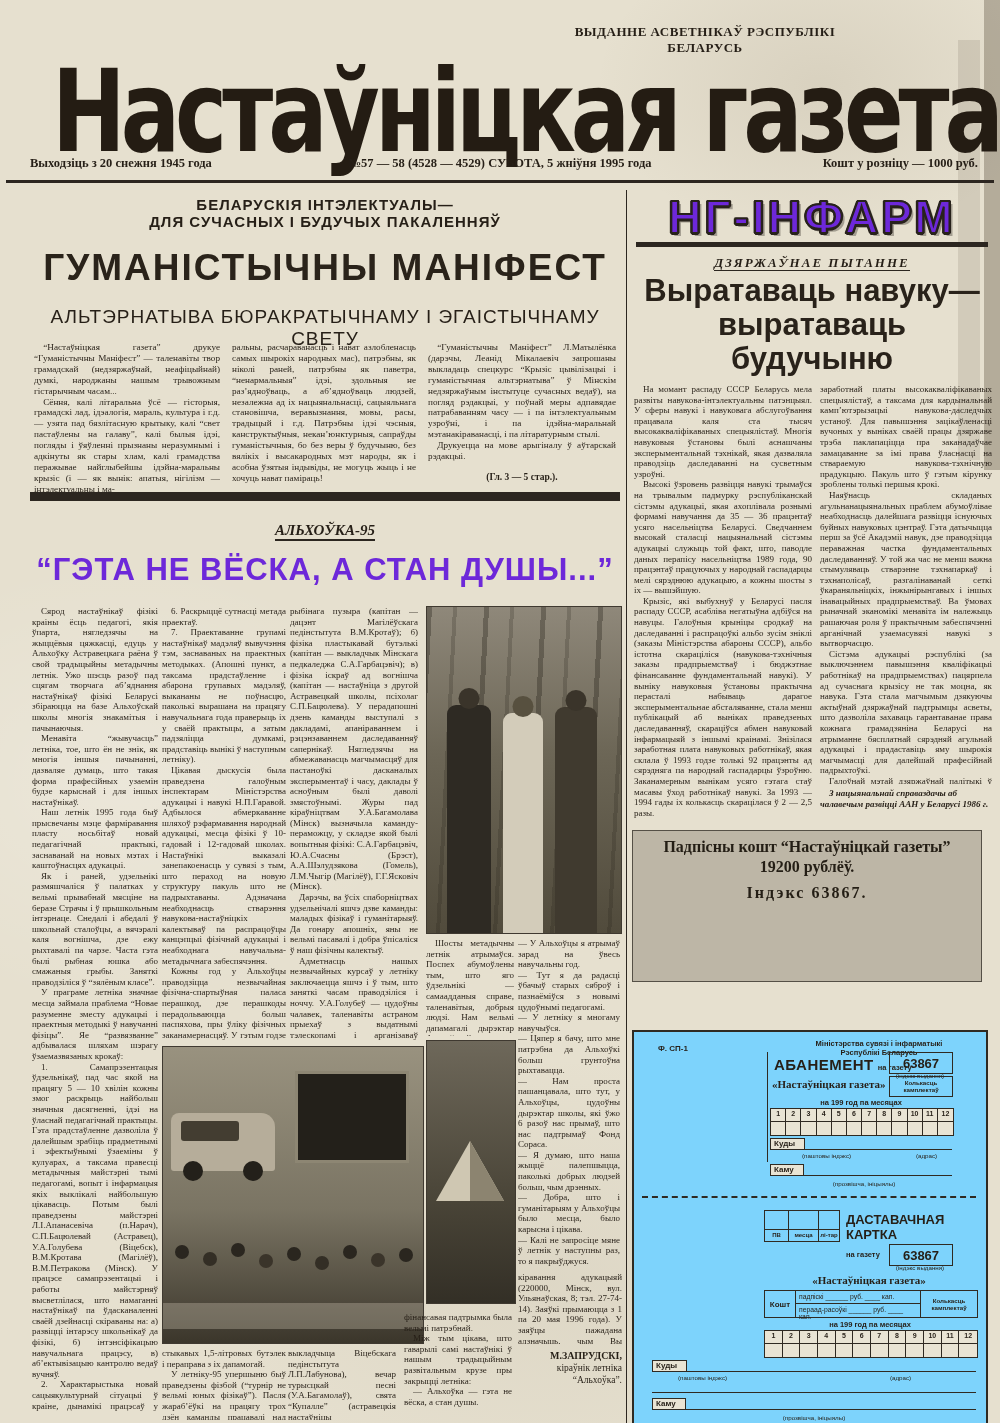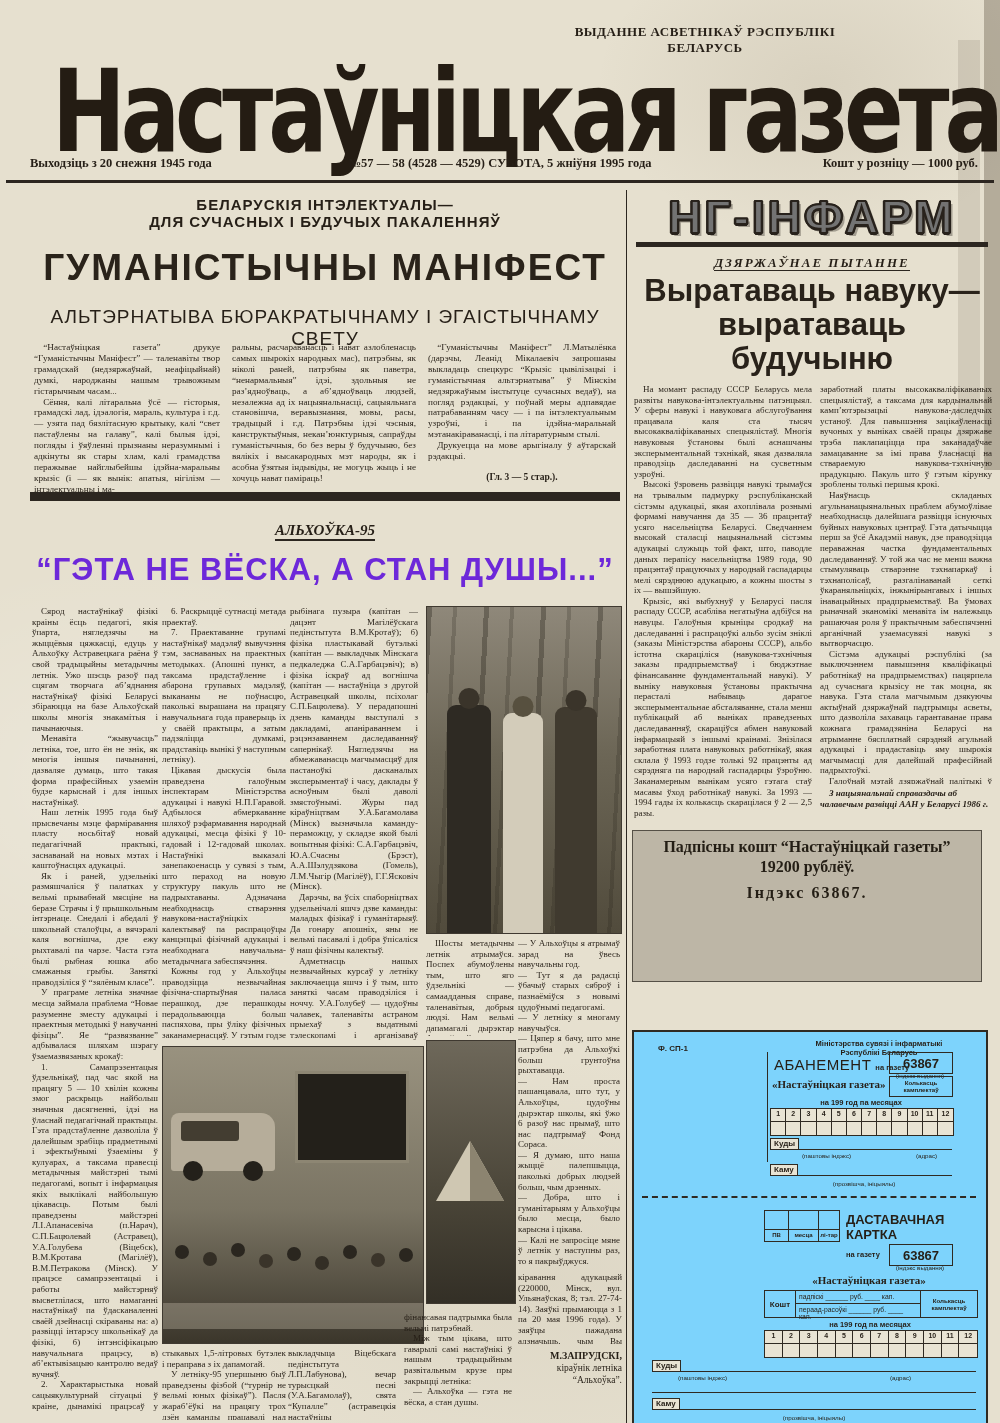--- a/index.html
+++ b/index.html
@@ -32,21 +32,21 @@
   .dateline{font-weight:bold;font-size:12.5px;}
   
   .kick{font-weight:bold;font-size:15px;line-height:17px;letter-spacing:1px;}
   .head-xl{font-weight:bold;font-size:37px;letter-spacing:2px;color:#2a231a;}
   .subhead{font-weight:normal;font-size:19px;letter-spacing:1px;}
   .alk-head{font-weight:bold;font-size:31px;letter-spacing:1px;color:#6d28d9;}
   .it-kick{font-style:italic;font-weight:bold;font-size:15px;}
   .it-kick span{border-bottom:2.5px solid #2c2620;padding-bottom:1px;}
   .ng-banner{
     font-family:"Liberation Sans", sans-serif;font-weight:bold;
-    font-size:46px;letter-spacing:3px;color:#737373;
+    font-size:46px;letter-spacing:3px;color:#6d28d9;
     -webkit-text-stroke:2px #28221c;
     text-shadow:1.5px 0 #28221c,-1.5px 0 #28221c,0 1.5px #28221c,0 -1.5px #28221c,3px 3px 0 rgba(40,34,28,.35);
   }
   .ng-kick{font-style:italic;font-weight:bold;font-size:13px;letter-spacing:2px;}
   .ng-kick span{border-bottom:1.5px solid #2c2620;}
   .ng-head{font-weight:bold;font-size:31px;line-height:34px;color:#29221a;}
   .attrib{font-style:italic;font-weight:bold;font-size:9px;line-height:11px;}
   .sig{font-size:9.5px;line-height:12px;text-align:right;}
   .sig b{font-size:10px;}
   
@@ -77,38 +77,38 @@
     border-left:0 solid transparent;border-right:34px solid transparent;border-bottom:60px solid #8c8470;}
   
   .subbox{background:#bdb6a6;border:1px solid #555046;color:#241e15;}
   .sub-announce{font-weight:bold;font-size:15.5px;line-height:19px;}
   .sub-price{font-weight:bold;font-size:16px;line-height:20px;}
   .sub-index{font-weight:bold;font-size:16px;letter-spacing:2px;}
   
   .formbox{background:#7dd3fc;border:2px solid #2f2a22;margin-top:42px;}
   .f-code{font-family:"Liberation Sans",sans-serif;font-weight:bold;font-size:8px;}
   .f-ministry{font-family:"Liberation Sans",sans-serif;font-weight:bold;font-size:7.5px;line-height:8.5px;}
-  .f-abon{font-family:"Liberation Sans",sans-serif;font-weight:normal;font-size:15px;letter-spacing:.5px;}
+  .f-abon{font-family:"Liberation Sans",sans-serif;font-weight:bold;font-size:15px;letter-spacing:.5px;}
   .f-small{font-family:"Liberation Sans",sans-serif;font-weight:bold;font-size:7.5px;}
   .f-tiny{font-family:"Liberation Sans",sans-serif;font-size:6.2px;}
   .f-idxbox{border:1.5px solid #2f2a22;text-align:center;font-weight:bold;font-size:13px;
     font-family:"Liberation Sans",sans-serif;padding-top:3px;}
   .f-qtybox{border:1.5px solid #2f2a22;text-align:center;font-family:"Liberation Sans",sans-serif;
     font-weight:bold;font-size:6.2px;line-height:7px;padding-top:2px;}
   .f-gaz{font-weight:bold;font-size:11px;}
   .f-dcard{font-family:"Liberation Sans",sans-serif;font-weight:bold;font-size:13px;line-height:15px;}
   .mtable{display:grid;grid-template-columns:repeat(12,1fr);border:1.2px solid #2f2a22;background:#e9e4d4;}
   .mtable div{border-right:1px solid #2f2a22;}
   .mtable div:nth-child(12n){border-right:none;}
   .mnum{height:11px;border-bottom:1px solid #2f2a22;font-family:"Liberation Sans",sans-serif;
     font-weight:bold;font-size:7px;text-align:center;padding-top:1px;}
   .mblank{height:13px;}
   .fline{display:flex;align-items:flex-end;}
   .fline .lbl{font-family:"Liberation Sans",sans-serif;font-weight:bold;font-size:8px;border:1px solid #2f2a22;
-    padding:0 3px 1px 3px;background:#e9e4d4;}
+    padding:0 9px 1px 3px;background:#e9e4d4;}
   .fline .ln{flex:1;border-bottom:1.2px solid #2f2a22;height:10px;}
   .dashes{border-top:2px dashed #2f2a22;}
   .pvgrid{display:grid;grid-template-columns:24px 30px 20px;border:1.5px solid #2f2a22;}
   .pvgrid .cell{border-right:1px solid #2f2a22;height:18px;}
   .pvgrid .cap{border-right:1px solid #2f2a22;border-top:1px solid #2f2a22;
     font-family:"Liberation Sans",sans-serif;font-weight:bold;font-size:6px;line-height:6.5px;text-align:center;padding:2px 0;}
   .pvgrid .cell:nth-child(3n),.pvgrid .cap:nth-child(3n){border-right:none;}
   .costtbl{display:flex;border:1.5px solid #2f2a22;}
   .cost-k{width:30px;border-right:1px solid #2f2a22;display:flex;align-items:center;justify-content:center;
     font-family:"Liberation Sans",sans-serif;font-weight:bold;font-size:8px;}

